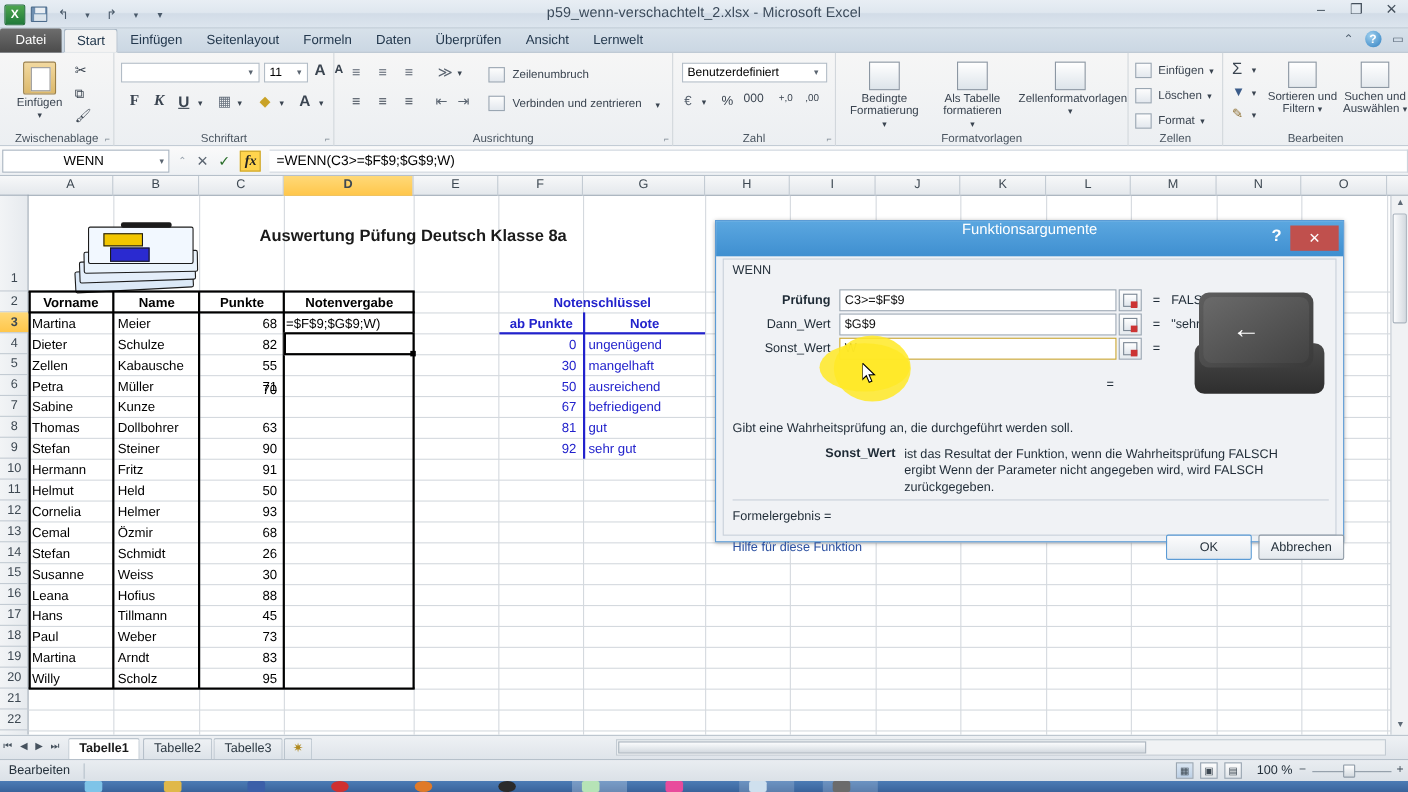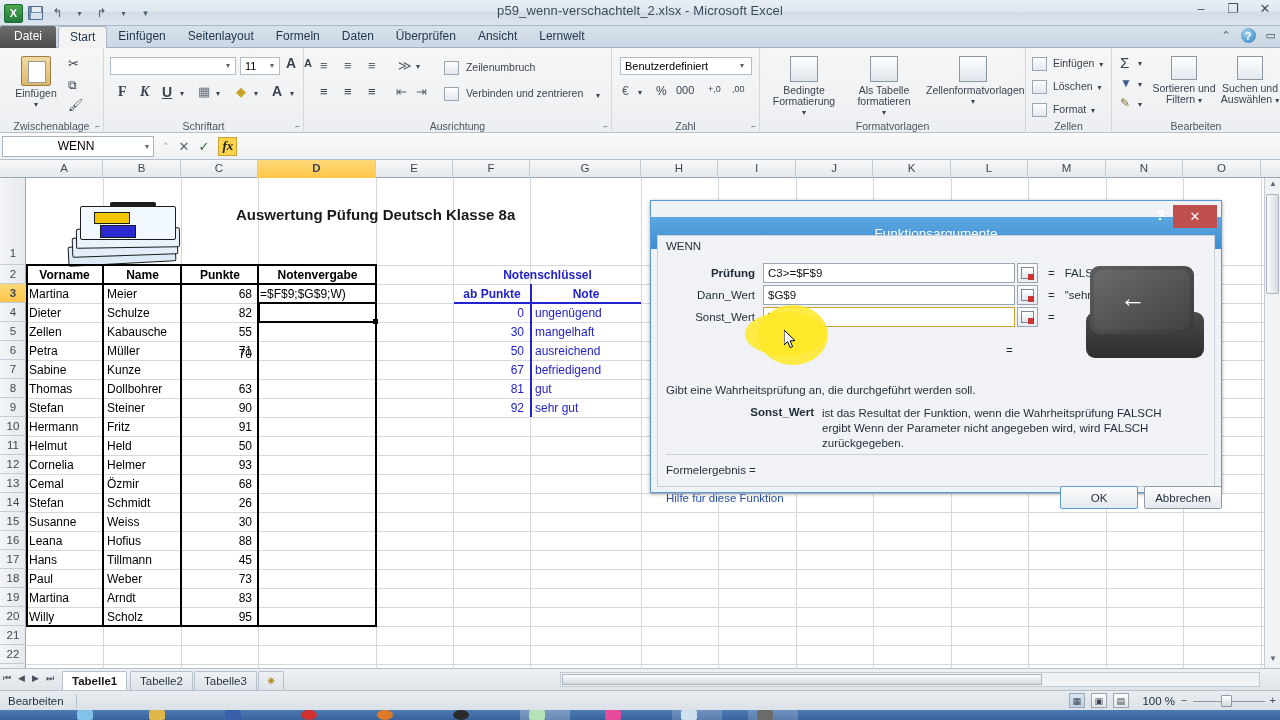--- a/index.html
+++ b/index.html
@@ -163,23 +163,23 @@
   .tbitem{ position:absolute; top:0px; width:50px; height:10px;}
   .tbico{ position:absolute; top:0px; left:9px; width:16px; height:10px; border-radius:2px;}
 
   
   #dialog{
     position:absolute; left:650px; top:200px; width:572px; height:293px;
     background:#eef1f5; border:1px solid #5b9bd5;
     box-shadow:0 1px 4px rgba(0,0,0,.35); z-index:20;
   }
   #dlg-title{
-    position:absolute; left:0; top:16px; width:570px; height:32px;
+    position:absolute; left:0; top:0; width:570px; height:32px;
     background:linear-gradient(to bottom,#5ba7e0,#3f8fd0);
-    display:flex; align-items:center; justify-content:center;
+    display:flex; align-items:flex-start; justify-content:center;
   }
   #dlg-title-text{ font-size:13.5px; color:#fff; }
   #dlg-q{ position:absolute; right:56px; top:5px; color:#fff; font-size:15px; font-weight:bold;}
   #dlg-x{ position:absolute; right:4px; top:4px; width:44px; height:23px;
           background:#c0504d; color:#fff; font-size:13px;
           display:flex;align-items:center;justify-content:center;}
   #dlg-body{ position:absolute; left:6px; top:34px; width:558px; height:252px;
              background:#f0f2f5; border:1px solid #c8d0da;}
   #fn-name{ position:absolute; left:8px; top:4px; font-size:11.5px; color:#26323d;}
   .arg-row{ position:absolute; height:21px; display:flex; align-items:center;}
@@ -402,20 +402,21 @@
   <div id="namebox">
     <span class="nb-txt">WENN</span>
     <span style="font-size:8px;color:#5a6470">▾</span>
   </div>
   <div class="fb-btns">
     <span style="font-size:9px;color:#9aa4ae">⌃</span>
     <span>✕</span>
     <span style="color:#2a6e2a">✓</span>
     <span class="fx-btn">fx</span>
   </div>
+  <div id="fcontent">=WENN(C3&gt;=$F$9;$G$9;W)</div>
 </div>
 
 <div id="gridwrap">
   <div id="corner"></div>
   <div id="colhdr">
     <div class="ch" style="left:26px;width:77px">A</div>
     <div class="ch" style="left:103px;width:78px">B</div>
     <div class="ch" style="left:181px;width:77px">C</div>
     <div class="ch sel" style="left:258px;width:118px">D</div>
     <div class="ch" style="left:376px;width:77px">E</div>

